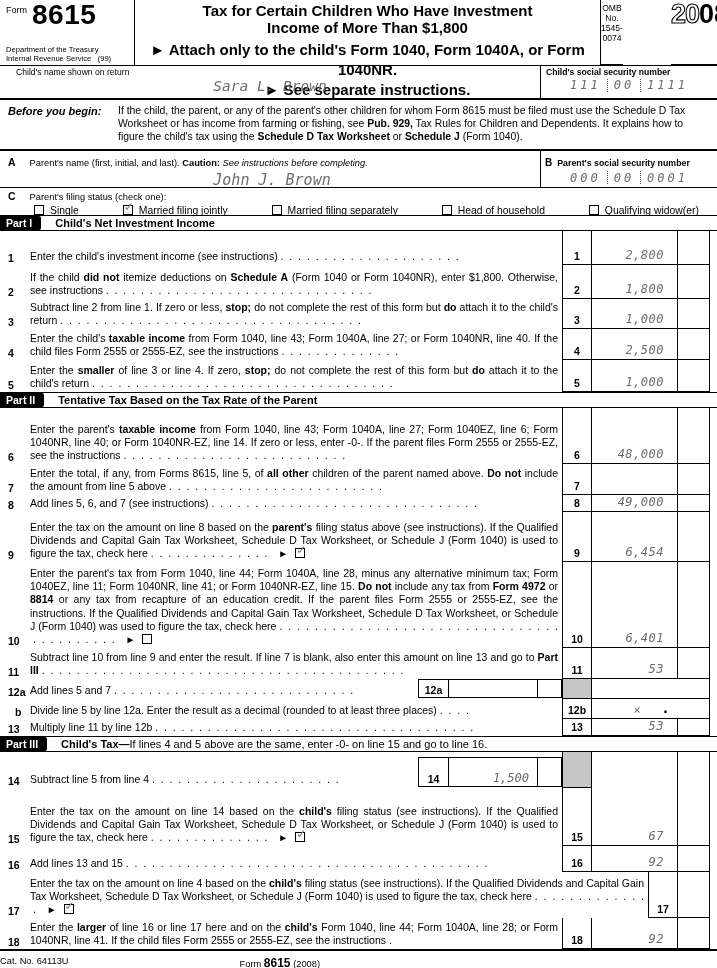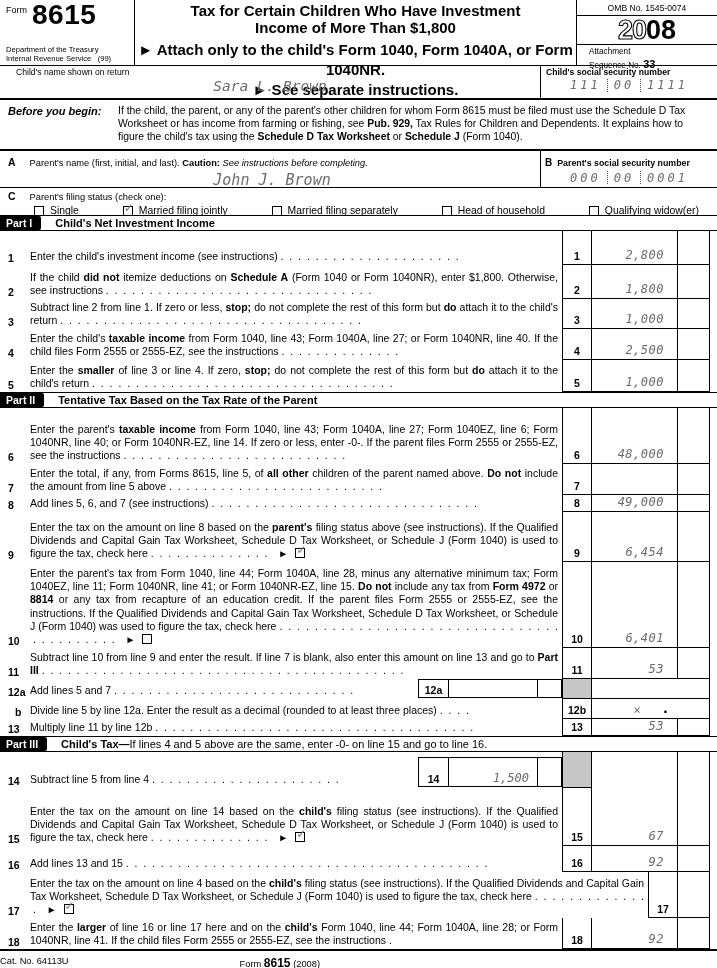--- a/index.html
+++ b/index.html
@@ -14,21 +14,21 @@
   
   .hdr { display: flex; border-bottom: 1px solid #000; height: 66px; flex: none; }
   .hdr-left { width: 135px; border-right: 1px solid #000; padding: 2px 3px 2px 6px; display: flex; flex-direction: column; justify-content: space-between; }
   .fl-top { display: flex; align-items: flex-start; gap: 5px; }
   .form-word { font-size: 9px; padding-top: 3px; }
   .form-no { font-size: 28px; font-weight: bold; line-height: 0.95; letter-spacing: 0.5px; }
   .agency { font-size: 7.6px; line-height: 1.2; }
   .hdr-mid { flex: 1; text-align: center; padding-top: 3px; }
   .title { font-weight: bold; font-size: 15px; line-height: 1.12; }
   .attach { font-weight: bold; font-size: 15px; margin-top: 3px; line-height: 1.35; }
-  .hdr-right { width: 141px; border-left: 1px solid #000; display: flex; flex-direction: column; text-align: center; }
+  .hdr-right { width: 117px; border-left: 1px solid #000; display: flex; flex-direction: row; text-align: center; gap: 48px; }
   .omb { font-size: 8.6px; padding: 3px 0 2px; border-bottom: 1px solid #000; }
   .yearbox { border-bottom: 1px solid #000; padding: 0; line-height: 1.05; font-size: 27px; font-weight: bold; }
   .y20 { color: #fff; -webkit-text-stroke: 1.1px #000; letter-spacing: -1px; }
   .attseq { font-size: 8.2px; text-align: left; padding: 2px 0 0 12px; line-height: 1.25; }
   .seq33 { font-weight: bold; font-size: 11px; }
 
   
   .namerow { display: flex; border-bottom: 2px solid #000; height: 34px; flex: none; }
   .name-left { flex: 1; padding: 1px 16px; }
   .fieldlabel { font-size: 8.6px; }
@@ -48,21 +48,21 @@
   .a-cell { flex: 1; padding: 1px 4px 1px 8px; }
   .rowletter { font-weight: bold; font-size: 10.5px; margin-right: 14px; }
   .a-label { font-size: 9.3px; }
   .b-cell { width: 177px; border-left: 1px solid #000; padding: 1px 4px; }
   .b-lab { font-size: 8.8px; font-weight: bold; }
 
   
   .c-row { padding: 2px 8px 4px; flex: none; height: 27px; }
   .c-head { font-size: 9.3px; }
   .c-opts { display: flex; justify-content: space-between; padding: 3px 10px 0 26px; font-size: 10.4px; }
-  .opt { display: inline-flex; align-items: flex-end; }
+  .opt { display: inline-flex; align-items: center; }
   .ckb { width: 10px; height: 10px; border: 1.5px solid #000; display: inline-block; position: relative; margin-right: 6px; flex: none; }
   .ckb .mk { position: absolute; top: -5px; left: 0; font-size: 12px; color: #7d7d7d; line-height: 1; }
 
   
   .partbar { display: flex; align-items: stretch; border-top: 1.5px solid #000; border-bottom: 1.5px solid #000; height: 16px; flex: none; }
   .partlabel { background: #000; color: #fff; font-weight: bold; font-size: 10.5px; padding: 0 9px 0 6px; display: flex; align-items: center; border-radius: 0 2px 2px 0; }
   .parttitle { font-weight: bold; font-size: 11px; margin-left: 14px; display: flex; align-items: center; }
   .parttitle .nrm { font-weight: normal; }
 
   

